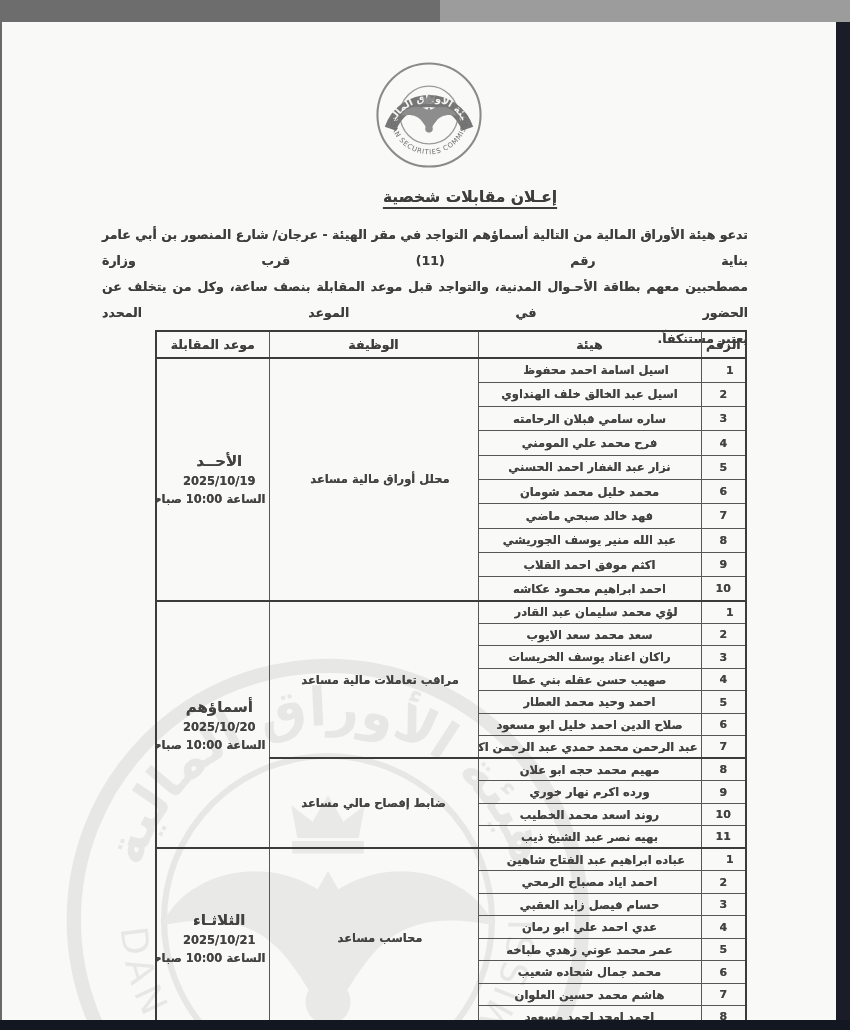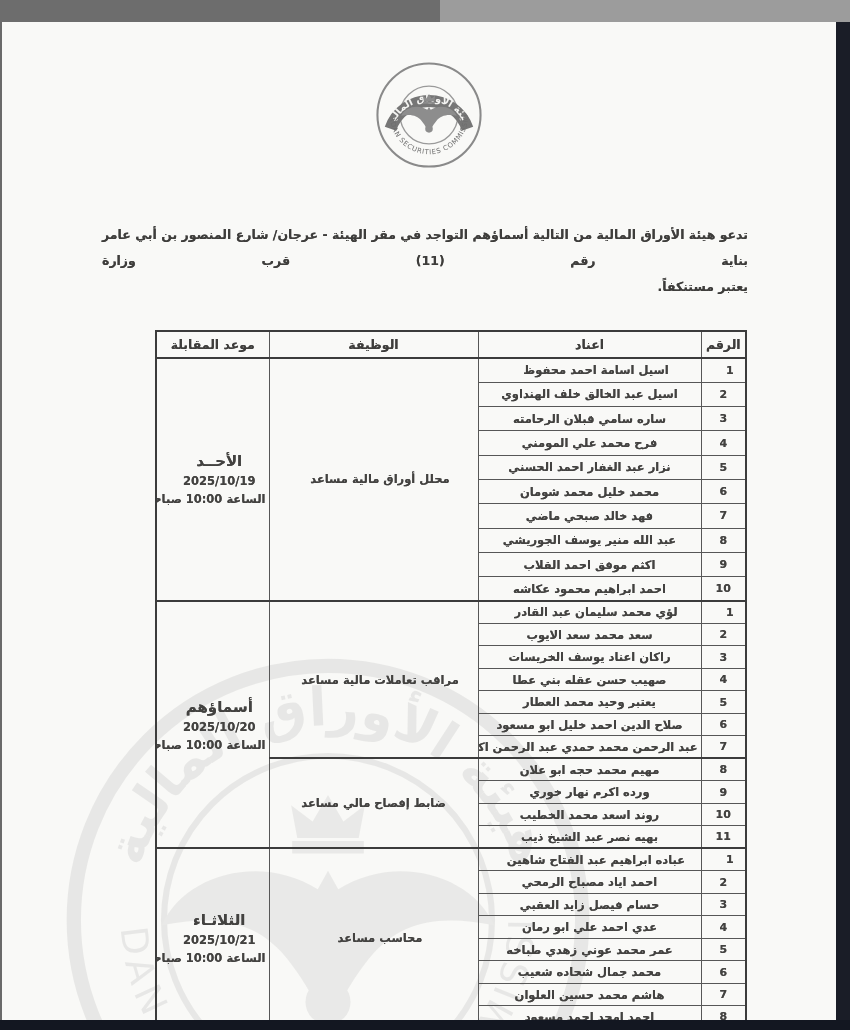--- a/index.html
+++ b/index.html
@@ -89,38 +89,40 @@
     <text font-size="40" letter-spacing="4" fill="#6e6e6e" text-anchor="middle">
       <textPath href="#lgBot" startOffset="50%">JORDAN SECURITIES COMMISSION</textPath>
     </text>
     <g fill="#8d8d8d">
       <path d="M285,243 h70 v12 h-70 z M290,240 l-6,-32 l21,16 l15,-26 l15,26 l21,-16 l-6,32 z"></path>
       <path d="M320,272 l10,18 c55,-35 130,-15 152,35 c-60,-12 -93,0 -118,28 c-12,14 -24,32 -34,52 l-10,20 l-10,-20 c-10,-20 -22,-38 -34,-52 c-25,-28 -58,-40 -118,-28 c22,-50 97,-70 152,-35 z"></path>
       <circle cx="320" cy="400" r="22"></circle>
     </g>
   </svg>
 
+  <div id="title" class="arab">إعـلان مقابلات شخصية</div>
 
   <div id="intro" class="arab">
       <div class="just">تدعو هيئة الأوراق المالية من التالية أسماؤهم التواجد في مقر الهيئة - عرجان/ شارع المنصور بن أبي عامر بناية رقم (11) قرب وزارة</div>
+      <div class="just">مصطحبين معهم بطاقة الأحـوال المدنية، والتواجد قبل موعد المقابلة بنصف ساعة، وكل من يتخلف عن الحضور في الموعد المحدد</div>
       <div class="last">يعتبر مستنكفاً.</div>
     </div>
 
   <div id="tblwrap">
     <table>
       <colgroup>
         <col style="width:45px">
           <col style="width:223px">
           <col style="width:209px">
           <col style="width:113px">
       </colgroup>
       <thead>
         <tr>
           <th class="arab">الرقم</th>
-          <th class="arab">اعناد</th>
+          <th class="arab">هيئة</th>
           <th class="arab">الوظيفة</th>
           <th class="arab">موعد المقابلة</th>
         </tr>
       </thead>
       <tbody id="tbody">
           <tr class="rh0 sec-start">
             <td class="num arab">1</td>
             <td class="name arab">اسيل اسامة احمد محفوظ</td>
             <td class="pos arab" rowspan="10">محلل أوراق مالية مساعد</td>
             <td class="date arab" rowspan="10">
@@ -182,21 +184,21 @@
           <tr class="rh1">
             <td class="num arab">3</td>
             <td class="name arab">راكان اعناد يوسف الخريسات</td>
           </tr>
           <tr class="rh1">
             <td class="num arab">4</td>
             <td class="name arab">صهيب حسن عقله بني عطا</td>
           </tr>
           <tr class="rh1">
             <td class="num arab">5</td>
-            <td class="name arab">يعتبر وحيد محمد العطار</td>
+            <td class="name arab">احمد وحيد محمد العطار</td>
           </tr>
           <tr class="rh1">
             <td class="num arab">6</td>
             <td class="name arab">صلاح الدين احمد خليل ابو مسعود</td>
           </tr>
           <tr class="rh1">
             <td class="num arab">7</td>
             <td class="name arab">عبد الرحمن محمد حمدي عبد الرحمن اكريم</td>
           </tr>
           <tr class="rh1 grp-start">

